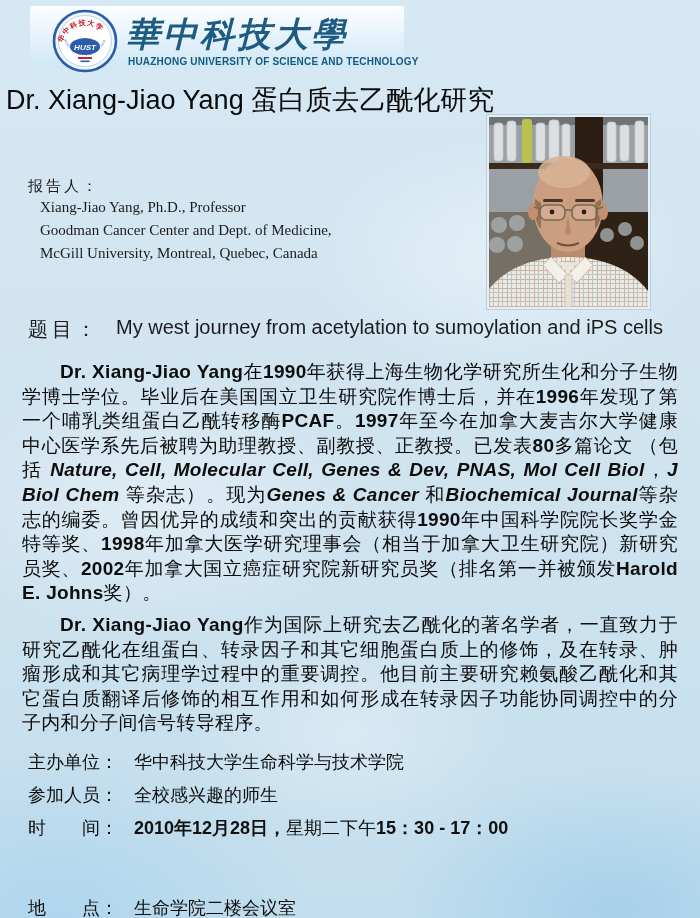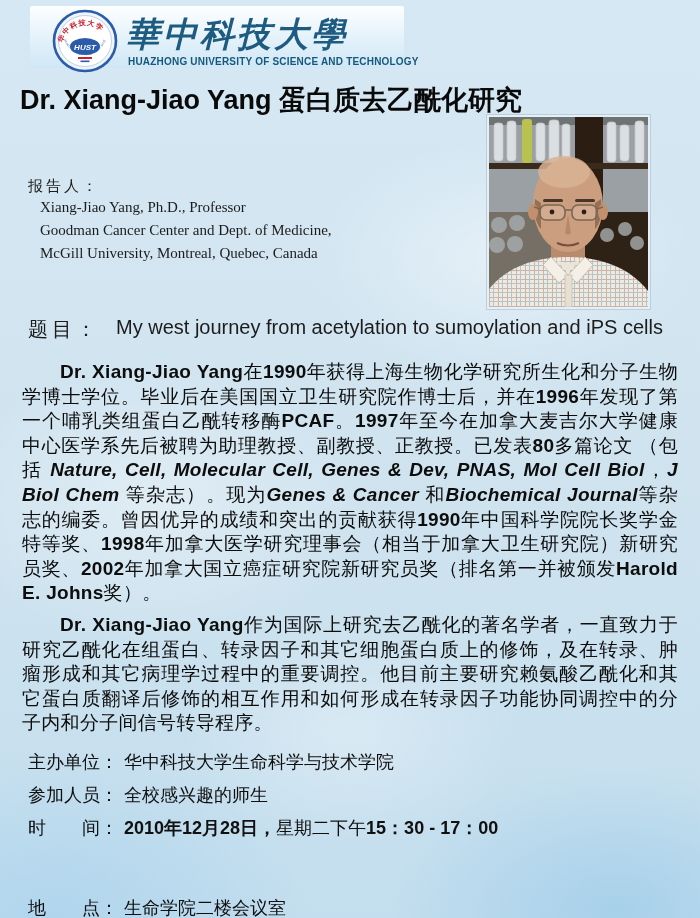--- a/index.html
+++ b/index.html
@@ -22,21 +22,21 @@
 
   
   .logo-band{left:30px; top:6px; width:374px; height:62px;
     background:linear-gradient(180deg,#fdfeff 0%, #e3f1fa 55%, #cfe7f5 100%);
     border-radius:2px;}
   .seal{left:52px; top:9px;}
   .uni-cn{left:126px; top:12px; font-size:34px; font-weight:bold; font-style:italic;
     color:#1d5b80; letter-spacing:3px; font-family:"DejaVu Serif", serif; white-space:nowrap;}
   .uni-en{left:128px; top:56px; font-size:10px; font-weight:600; color:#16587d;
     letter-spacing:.2px; white-space:nowrap;}
-  .title{left:20px; top:82px; font-size:27px; font-weight:bold; color:#0a0a0a; white-space:nowrap;}
+  .title{left:6px; top:82px; font-size:27px; font-weight:normal; color:#0a0a0a; white-space:nowrap;}
 
   
   .speaker{left:28px; top:177px; display:flex; font-size:15px; color:#1c1c1c;flex-direction:column;}
   .speaker-label{letter-spacing:3px; white-space:nowrap;}
   .speaker-lines{margin-left:12px; line-height:23px;font-family:Liberation Serif, serif;}
   .speaker-lines div{white-space:nowrap;}
 
   
   .photo{left:487px; top:115px; width:159px; height:190px; border:2px solid #e6eff6;
     box-shadow:0 0 0 1px #b9cfdd;}
@@ -48,21 +48,21 @@
   .topic-text{margin-left:16px; white-space:nowrap;}
 
   
   .bio{left:15px; top:353px; width:670px; font-size:19px; line-height:24.6px;
     text-align:justify; letter-spacing:.3px; color:#0d0d0d;}
   .bio p{margin:7px; text-indent:2em;}
 
   
   .frow{left:28px; display:flex; font-size:18px; color:#101010; white-space:nowrap;}
   .frow .flabel{white-space:pre;}
-  .frow .fvalue{margin-left:6px;}
+  .frow .fvalue{margin-left:16px;}
   .frow1{top:750px;} .frow2{top:783px;font-family:Liberation Mono, monospace;} .frow3{top:816px;text-align:center;} .frow4{top:896px;}
 </style>
 </head>
 <body>
 
 <div class="poster">
 
   <div class="abs logo-band"></div>
 
   <div class="abs seal">

